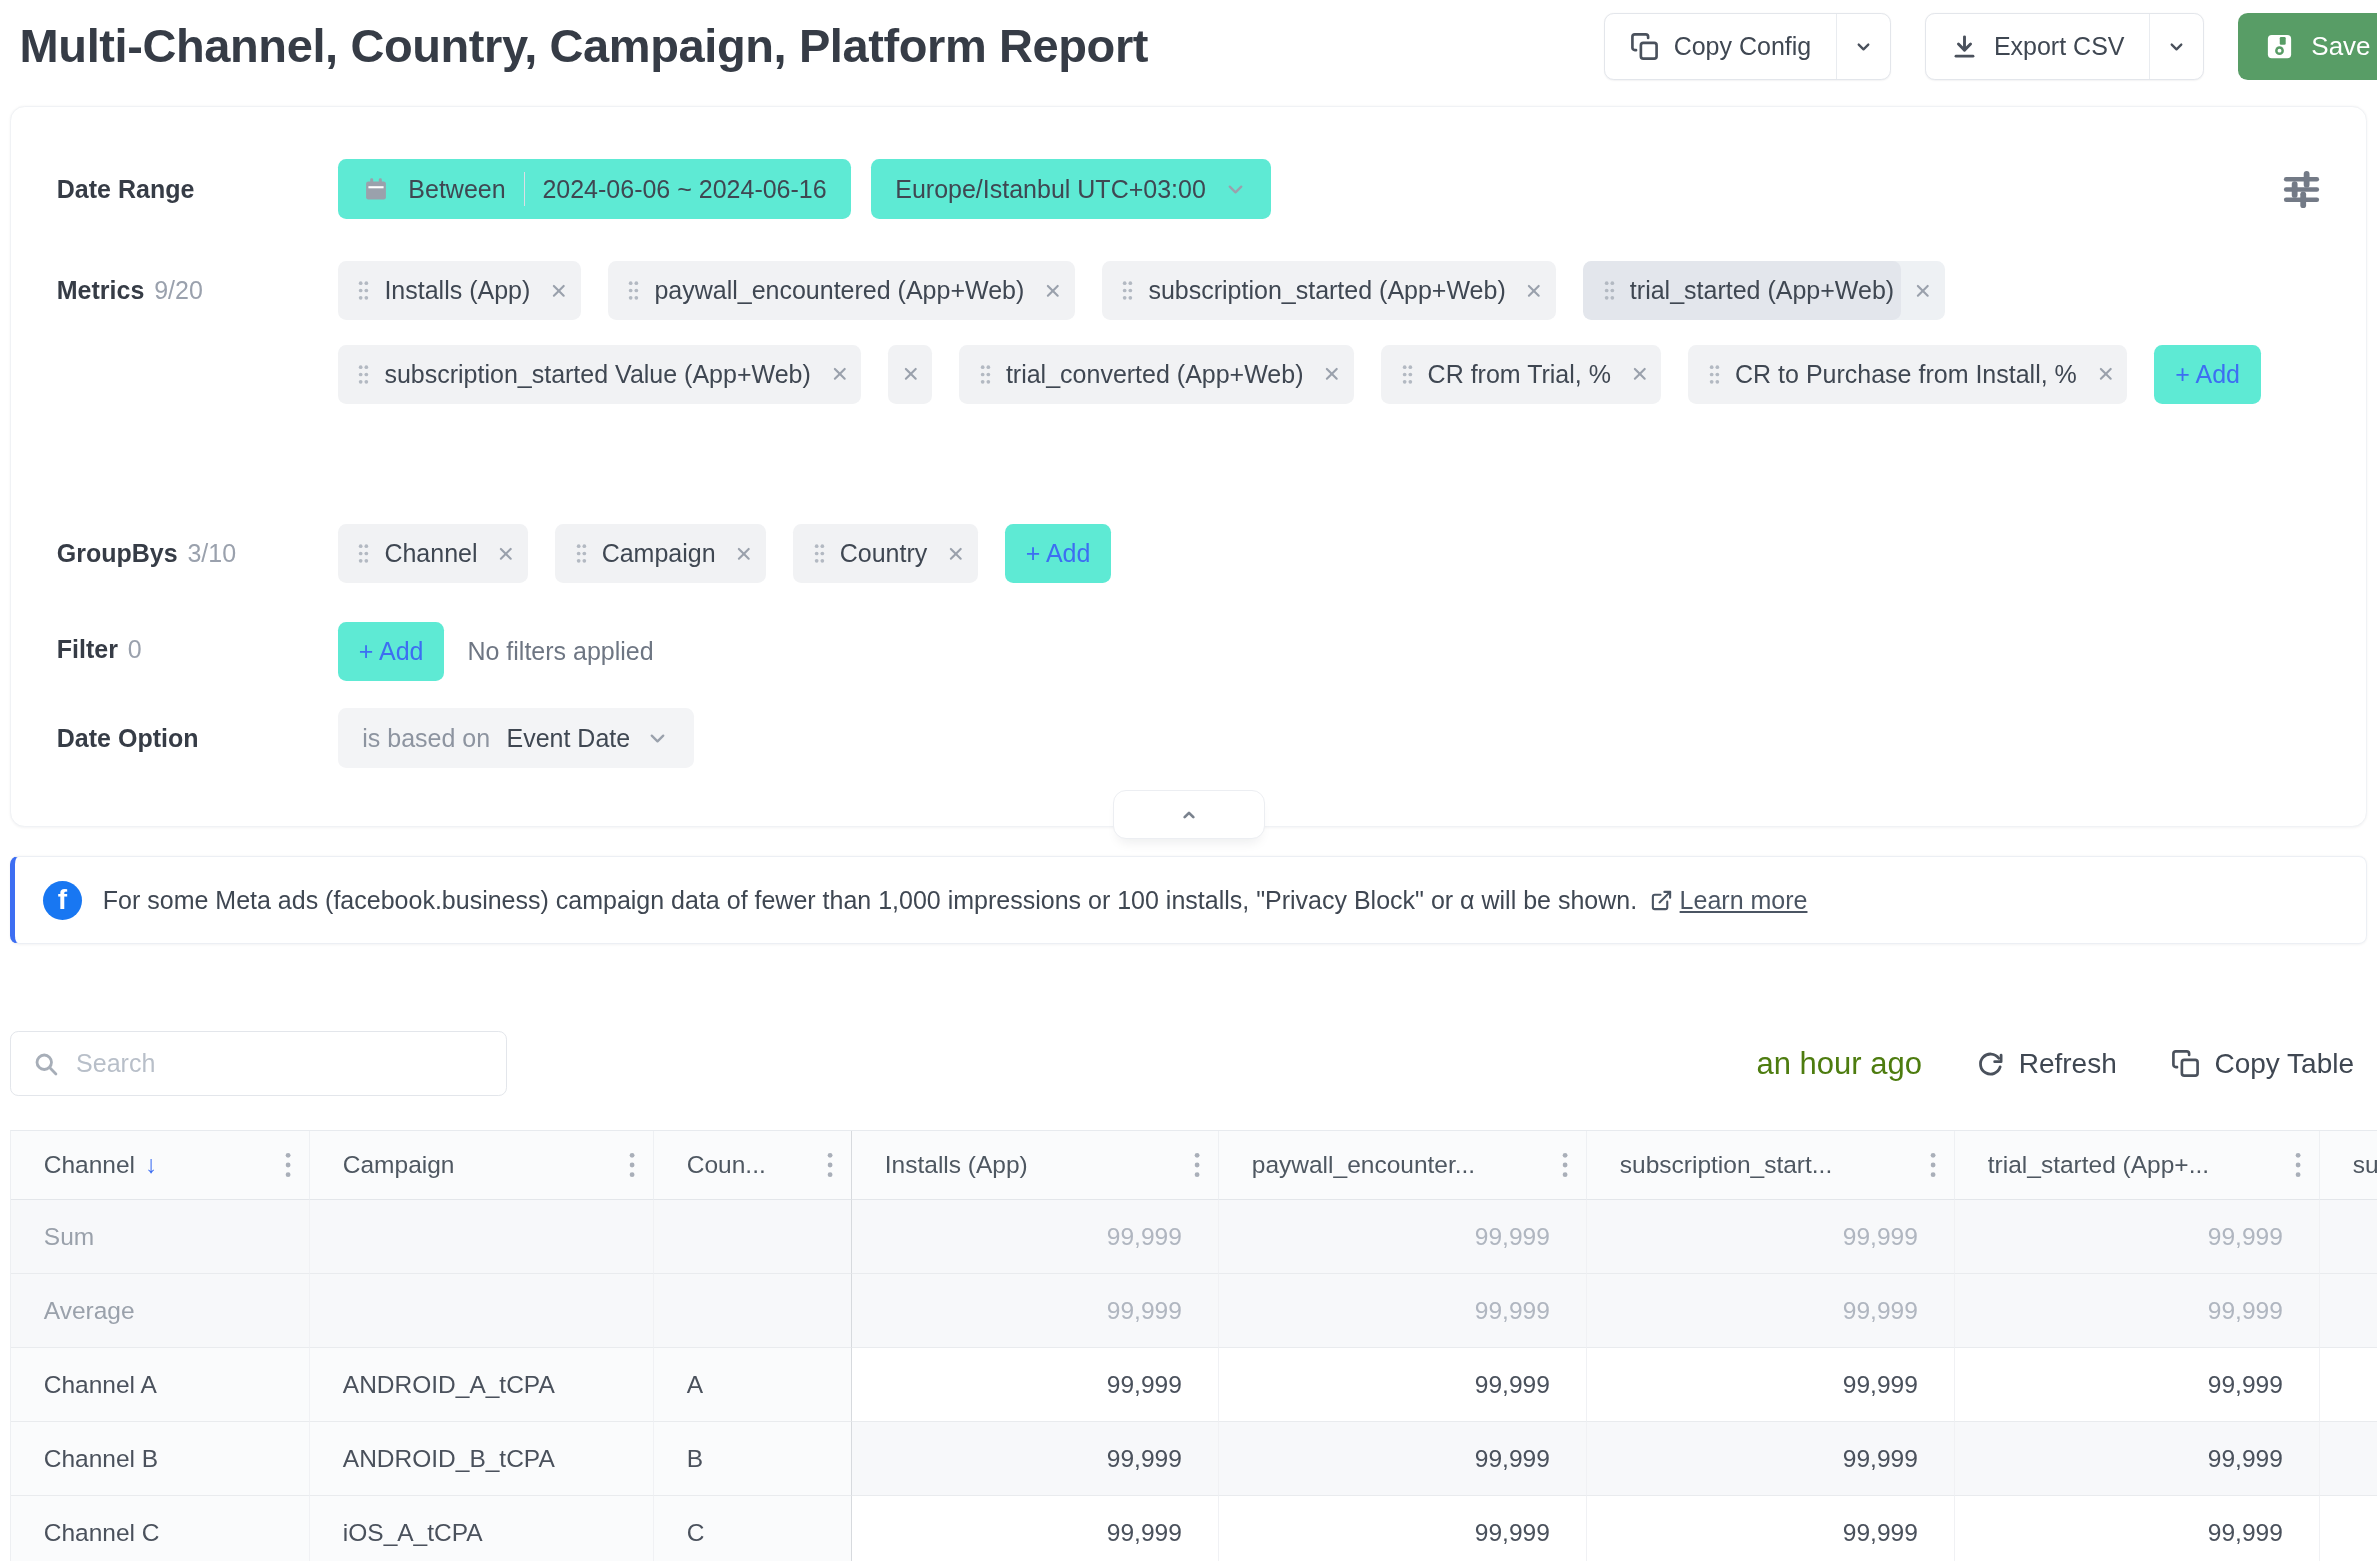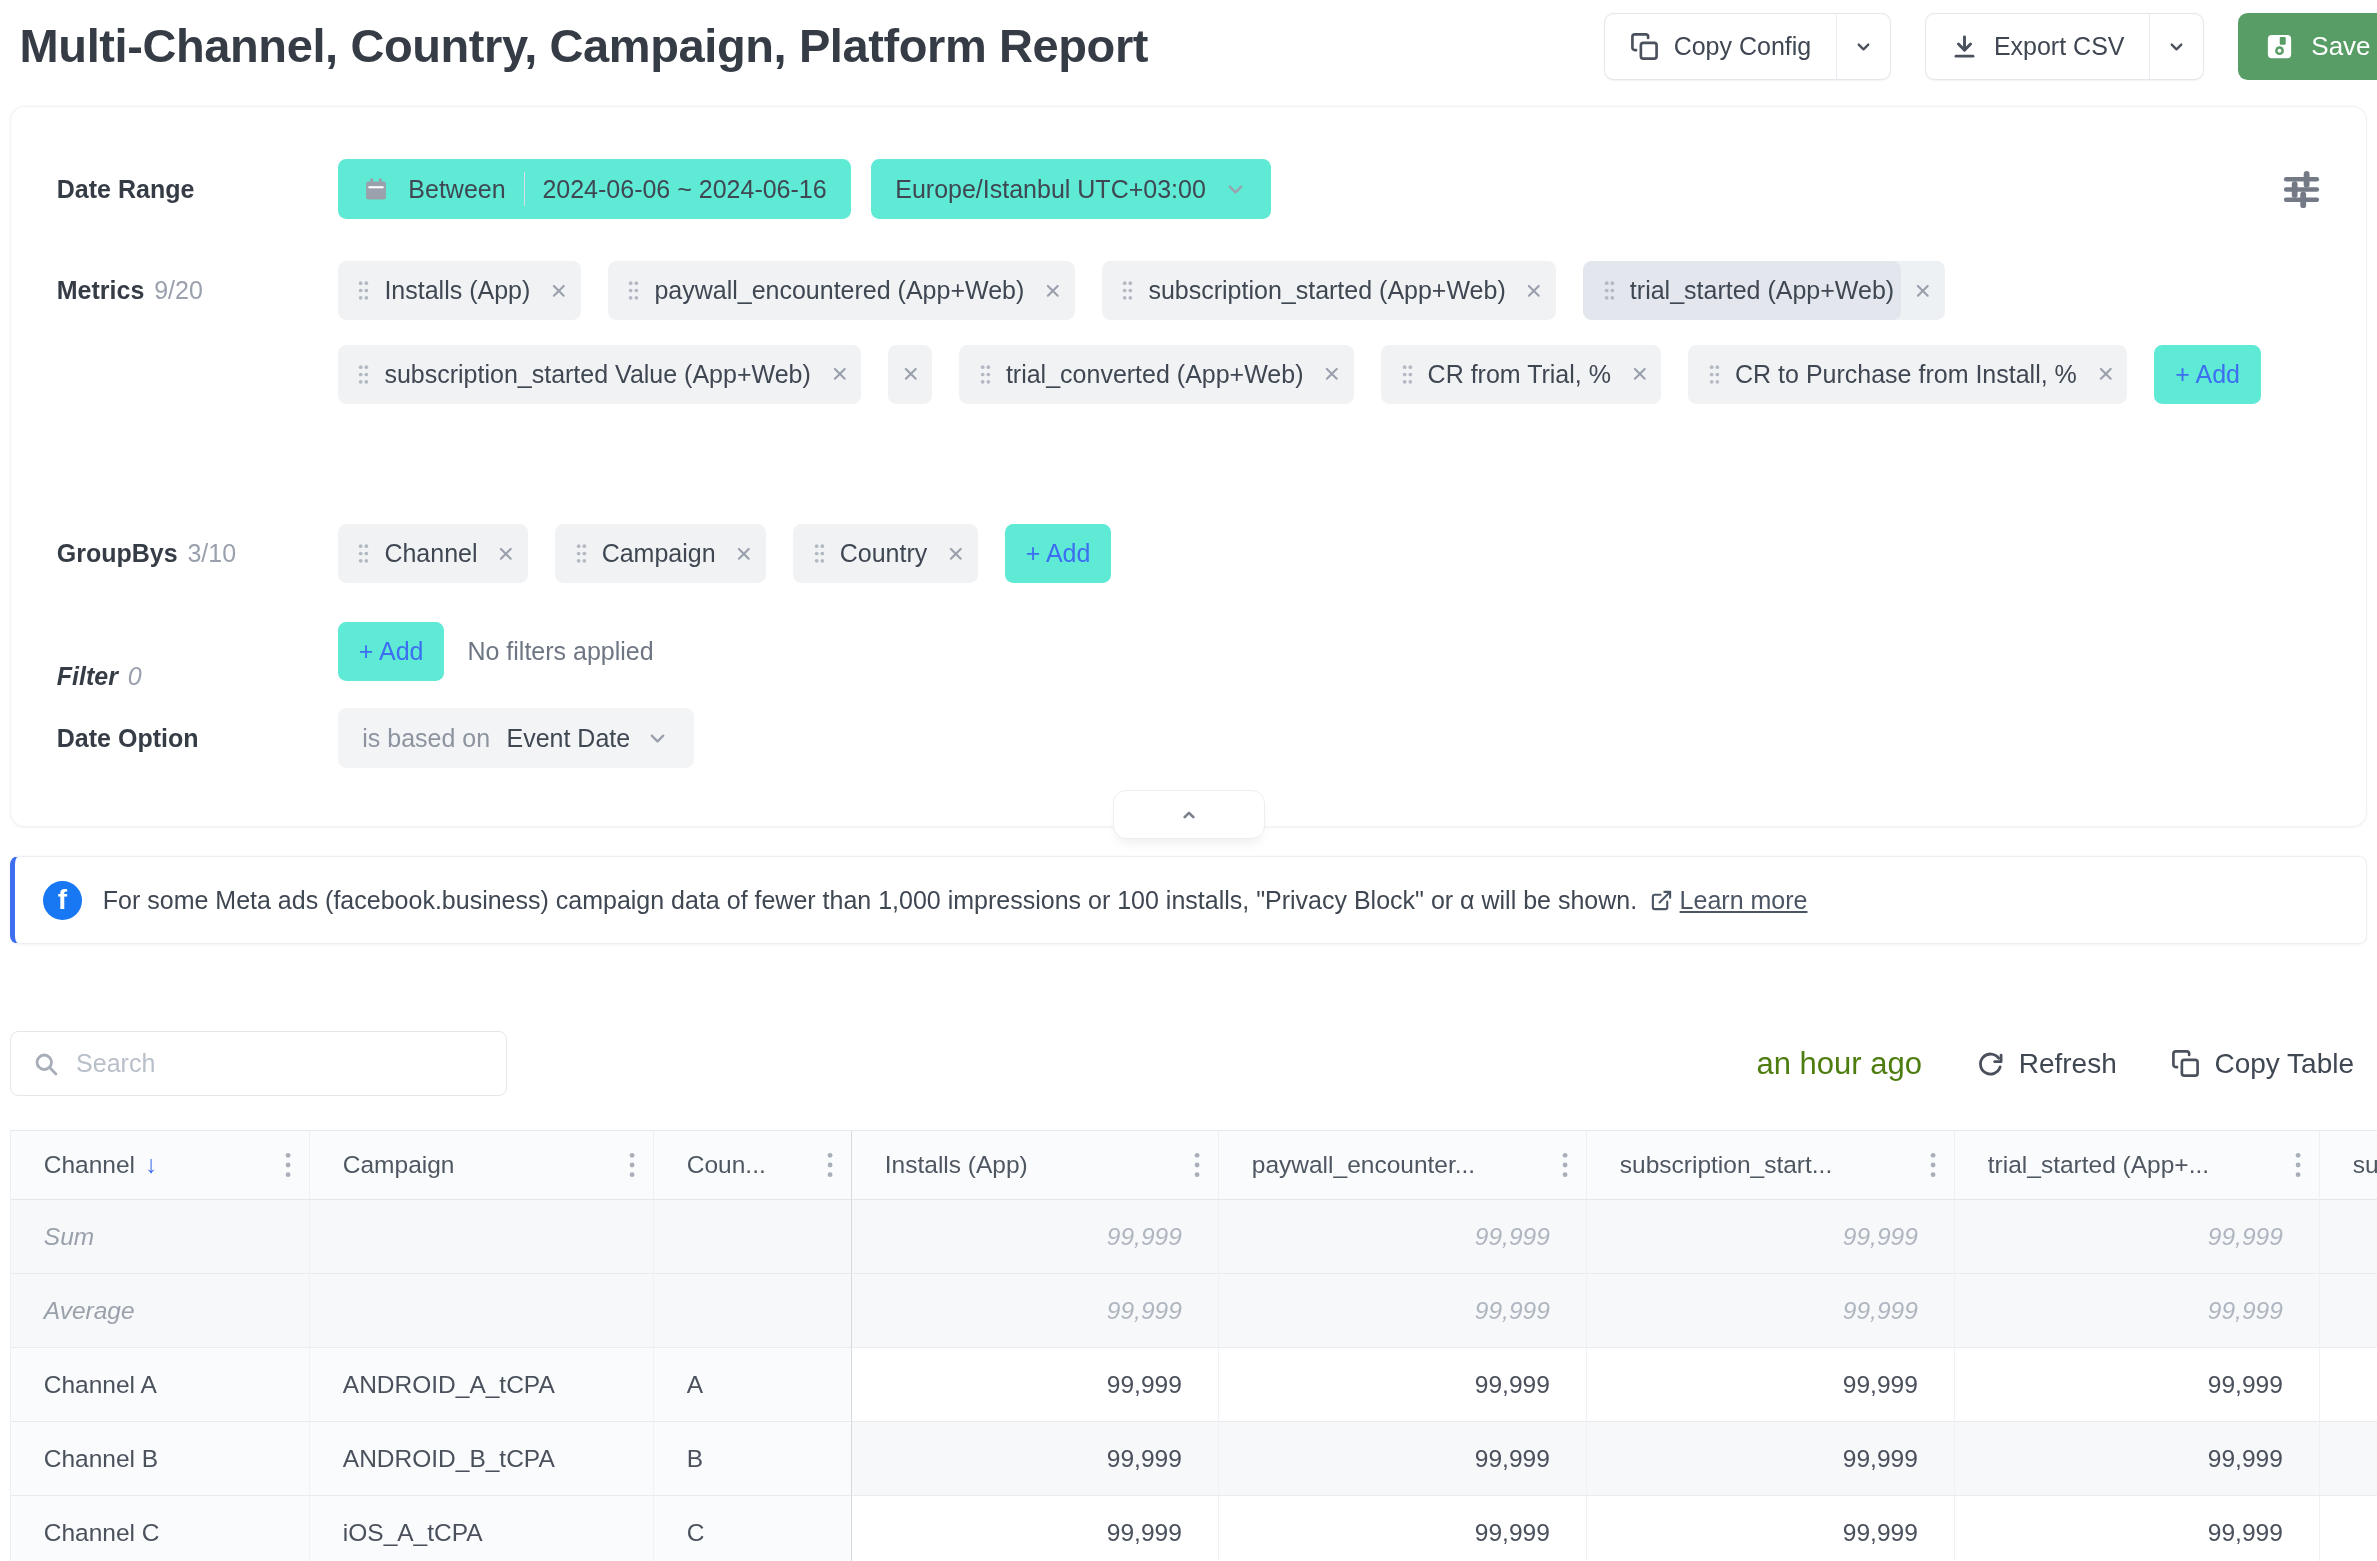--- a/index.html
+++ b/index.html
@@ -23,21 +23,21 @@
 
   
   .config-card { position:absolute; top:106px; left:9.8px; right:9.8px; height:721px;
     background:#fff; border:0.8px solid #f0f2f5; border-radius:14.7px;
     box-shadow:0 0.8px 2.5px rgba(16,24,40,.05); }
   .cfg-label { position:absolute; left:46px; font-size:25px; font-weight:700; color:#363c46; white-space:nowrap; }
   .cfg-label .count { color:#9aa1ad; font-weight:400; margin-left:9.8px; }
   .row-date   { top:52px;  line-height:60px; }
   .row-metr   { top:154px; line-height:59px; }
   .row-grp    { top:417px; line-height:59px; }
-  .row-flt    { top:540px; line-height:59px;font-style:italic; }
+  .row-flt    { top:513px; line-height:59px; }
   .row-dopt   { top:601px; line-height:60px; }
 
   .date-zone { position:absolute; left:327px; top:52px; display:flex; gap:19.6px; }
   .date-pill { height:60px; background:#5eead4; border-radius:8.2px; display:flex;
     align-items:center; gap:18px; padding:0 24.5px; font-size:25px; color:#3f4752; cursor:pointer; white-space:nowrap; }
   .vdiv { width:0.8px; height:34px; background:#dbdfe5; }
 
   .pill-zone { position:absolute; left:327px; display:flex; flex-wrap:wrap;
     column-gap:27px; row-gap:24.5px; align-items:flex-start; }
   .zone-metrics { top:154px; width:1961px; }
@@ -104,21 +104,21 @@
     padding:0 49px 0 33px; font-size:24.5px; color:#4e5761; position:relative;
     white-space:nowrap; overflow:hidden; cursor:pointer; }
   .th .kebab { position:absolute; right:16.3px; top:50%; transform:translateY(-50%); cursor:pointer; }
   .sort-arrow { color:#3d6ef2; margin-left:9.8px; font-size:24.5px; }
   .td { height:74px; border-bottom:0.8px solid #e9ebee; border-right:0.8px solid #f0f1f4;
     display:flex; align-items:center; font-size:24.5px; color:#4a515c;
     padding:0 36px 0 33px; white-space:nowrap; overflow:hidden; background:#fff; }
   .td.num { justify-content:flex-end; }
   .td.pinned { background:#fafbfc; }
   .pin-last { border-right:0.8px solid #d7dade !important; }
-  .sumrow .td { background:#f7f8fa; font-style:italic; color:#b0b6c0; }
+  .sumrow .td { background:#f7f8fa; color:#b0b6c0; }
   .sumrow .td.pinned { color:#9aa1ab; }
   .altrow .td { background:#f7f8fa; }
   .altrow .td.pinned { background:#fafbfc; }
 
   svg { display:block; }
 </style>
 </head>
 <body>
 
 <div class="topbar">

